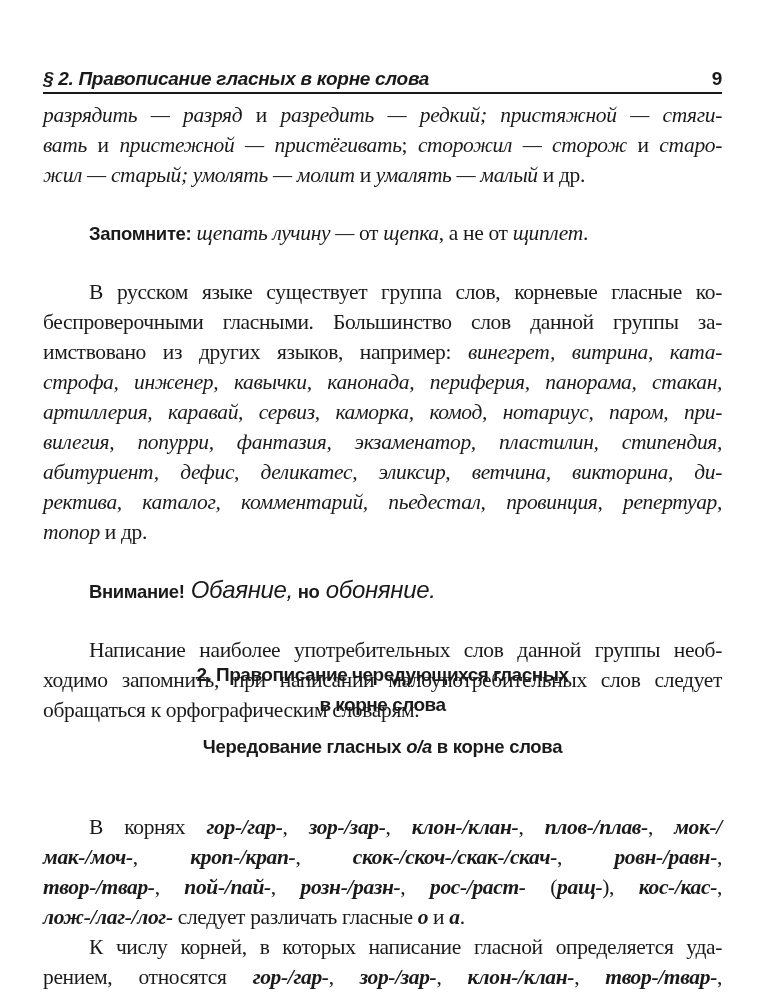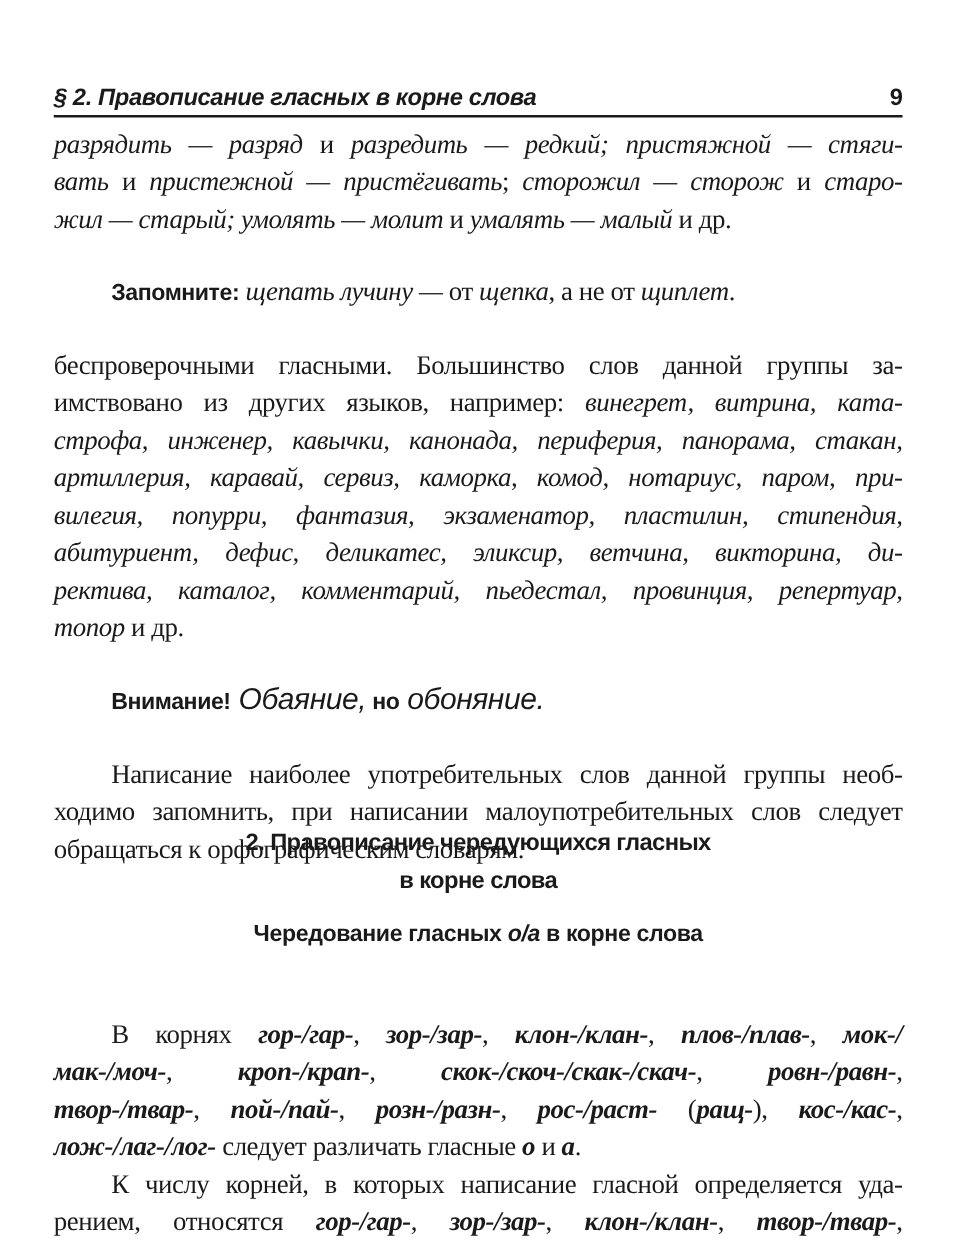--- a/index.html
+++ b/index.html
@@ -63,20 +63,21 @@
         <span class="line"><i>разрядить — разряд</i><span> и </span><i>разредить — редкий; пристяжной — стяги-</i></span>
         <span class="line"><i>вать</i><span> и </span><i>пристежной — пристёгивать</i><span>; </span><i>сторожил — сторож</i><span> и </span><i>старо-</i></span>
         <span class="line last"><i>жил — старый; умолять — молит</i><span> и </span><i>умалять — малый</i><span> и др.</span></span>
       </p>
 
     <p class="note gap">
       <span class="b-sans">Запомните:</span><span><i> щепать лучину — </i><span>от </span><i>щепка</i><span>, а не от </span><i>щиплет</i><span>.</span></span>
     </p>
 
     <p class="gap">
+        <span class="line" style="text-indent: 46px;"><span>В русском языке существует группа слов, корневые гласные ко-</span></span>
         <span class="line"><span>беспроверочными гласными. Большинство слов данной группы за-</span></span>
         <span class="line"><span>имствовано из других языков, например: </span><i>винегрет, витрина, ката-</i></span>
         <span class="line"><i>строфа, инженер, кавычки, канонада, периферия, панорама, стакан,</i></span>
         <span class="line"><i>артиллерия, каравай, сервиз, каморка, комод, нотариус, паром, при-</i></span>
         <span class="line"><i>вилегия, попурри, фантазия, экзаменатор, пластилин, стипендия,</i></span>
         <span class="line"><i>абитуриент, дефис, деликатес, эликсир, ветчина, викторина, ди-</i></span>
         <span class="line"><i>ректива, каталог, комментарий, пьедестал, провинция, репертуар,</i></span>
         <span class="line last"><i>топор</i><span> и др.</span></span>
       </p>
 

